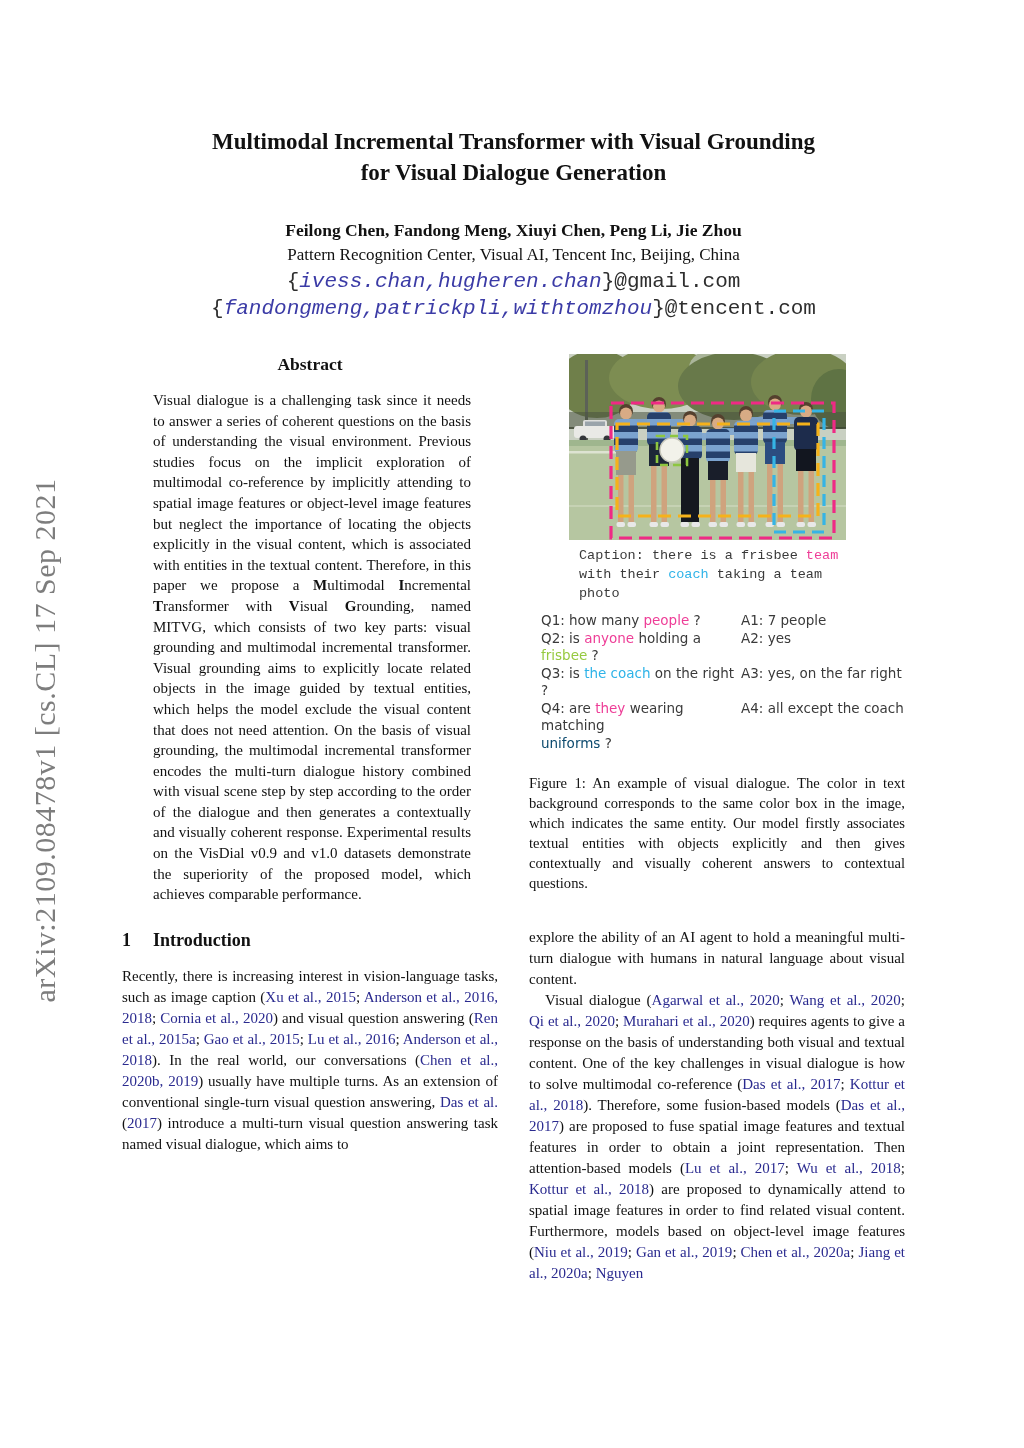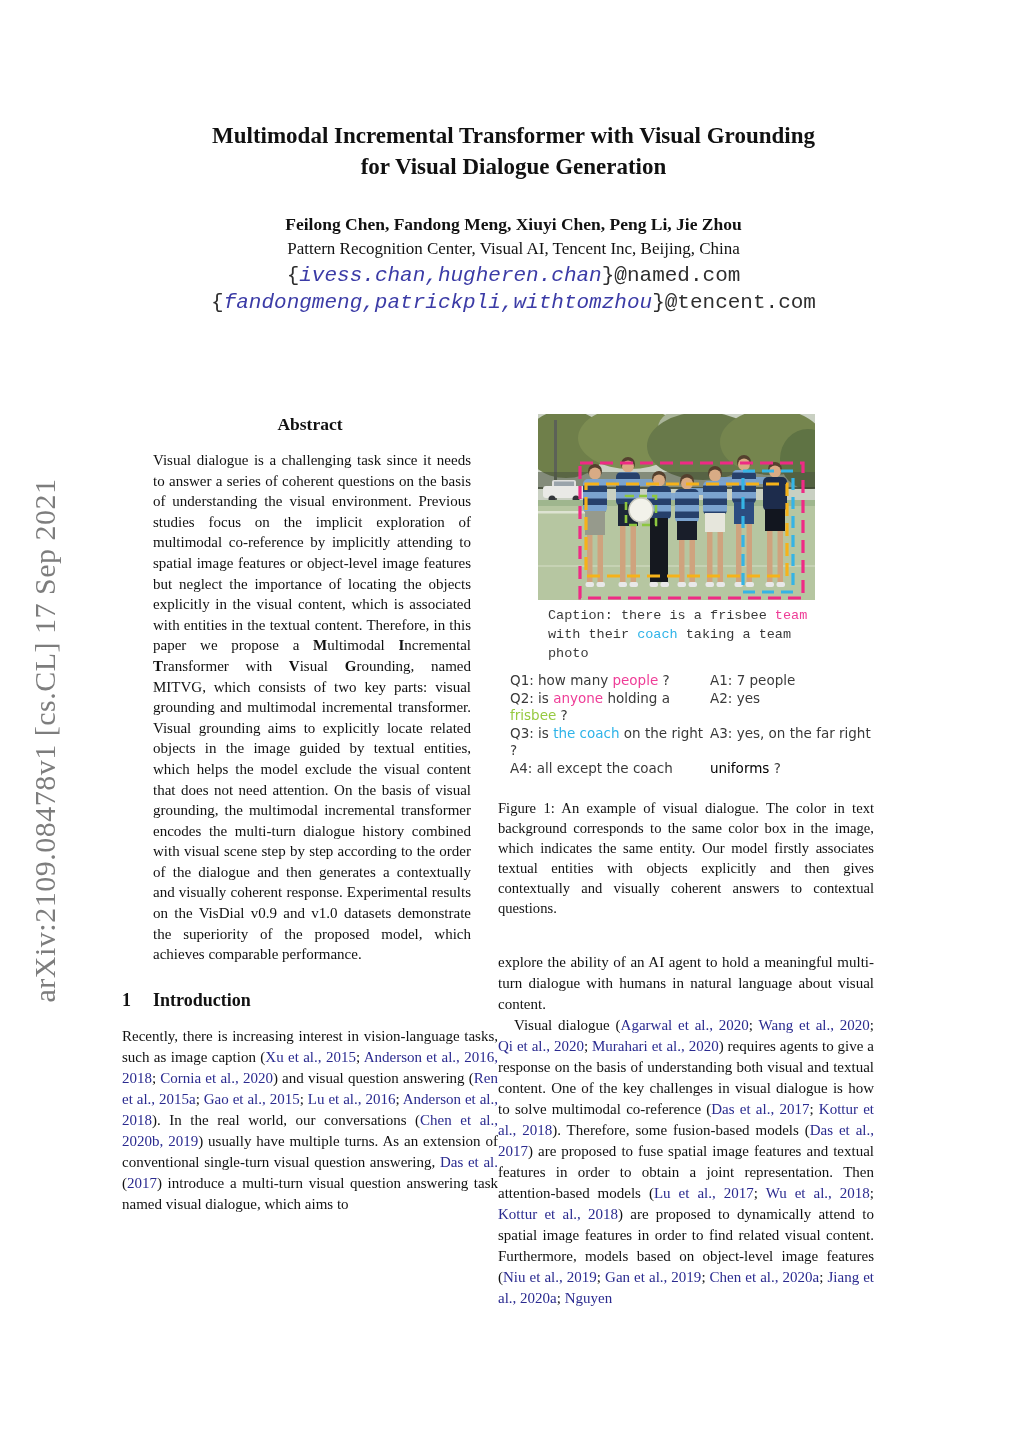--- a/index.html
+++ b/index.html
@@ -7,42 +7,42 @@
     width:1024px;height:1448px;background:#ffffff;position:relative;
     font-family:"Liberation Serif",serif;color:#111;overflow:hidden;
   }
   
   .arxiv-label{
     position:absolute;top:1063px;left:28px;width:645px;
     transform:rotate(-90deg);transform-origin:0 0;
     text-align:center;font-size:30px;color:#7d7d7d;letter-spacing:.5px;
     font-family:"Liberation Serif",serif;white-space:nowrap;
   }
-  .page{position:absolute;left:122px;top:120px;width:783px;}
+  .page{position:absolute;left:122px;top:126px;width:783px;}
   .title{text-align:center;font-weight:bold;font-size:23px;line-height:31px;}
   .authors{margin-top:32px;text-align:center;font-weight:bold;font-size:17.5px;}
   .affil{margin-top:4px;text-align:center;font-size:17px;}
   .emails{margin-top:3px;text-align:center;font-family:"Liberation Mono",monospace;
           font-size:21px;line-height:27px;color:#2e2e2e;}
   .email-users{color:#3b3ba6;font-style:italic;}
-  .columns{display:flex;margin-top:98px;}
+  .columns{display:flex;gap:31px;margin-top:32px;}
   .col-left{width:376px;}
   .col-right{width:376px;}
   .abstract-heading{text-align:center;font-weight:bold;font-size:17.5px;margin-bottom:15px;}
   .abstract-body{padding:0 27px 0 31px;text-align:justify;font-size:15px;line-height:20.6px;}
   .section-heading{margin:25px 0 15px 0;font-size:18px;font-weight:bold;}
   .section-heading .sec-num{margin-right:22px;}
   .para{text-align:justify;font-size:15px;line-height:21px;}
   .para.indent{text-indent:16px;}
   .run-link{color:#2a2a8f;}
   .run-bold{font-weight:bold;}
   .run-pink{color:#ee3d97;}
   .run-cyan{color:#2eb3e8;}
   .run-green{color:#96c93f;}
-  .run-orange{color:#000000;}
+  .run-orange{color:#0c4a6e;}
   
   .photo-wrap{margin-left:40px;width:277px;height:186px;}
   .photo-wrap svg{display:block;}
   .photo-caption{margin:6px 0 0 50px;width:268px;
     font-family:Liberation Mono, monospace;font-size:13.5px;line-height:19px;color:#3a3a3a;}
   .qa{margin:9px 0 0 12px;display:grid;grid-template-columns:200px auto;
     font-family:"DejaVu Sans",sans-serif;font-size:13.5px;line-height:17.5px;color:#3a3a3a;}
   .fig-caption{margin-top:21px;text-align:justify;font-size:14.6px;line-height:20px;}
   .body-paras{margin-top:34px;}
 </style>
@@ -55,21 +55,21 @@
 
   <div class="title">
     <div>Multimodal Incremental Transformer with Visual Grounding</div>
     <div>for Visual Dialogue Generation</div>
   </div>
 
   <div class="authors">Feilong Chen, Fandong Meng, Xiuyi Chen, Peng Li, Jie Zhou</div>
   <div class="affil">Pattern Recognition Center, Visual AI, Tencent Inc, Beijing, China</div>
 
   <div class="emails">
-    <div><span>{</span><span class="email-users">ivess.chan,hugheren.chan</span><span>}@named.com</span></div>
+    <div><span>{</span><span class="email-users">ivess.chan,hugheren.chan</span><span>}@gmail.com</span></div>
     <div><span>{</span><span class="email-users">fandongmeng,patrickpli,withtomzhou</span><span>}@tencent.com</span></div>
   </div>
 
   <div class="columns">
 
     <div class="col-left">
       <div class="abstract-heading">Abstract</div>
       <div class="abstract-body"><span>Visual dialogue is a challenging task since it needs to answer a series of coherent questions on the basis of understanding the visual environment. Previous studies focus on the implicit exploration of multimodal co-reference by implicitly attending to spatial image features or object-level image features but neglect the importance of locating the objects explicitly in the visual content, which is associated with entities in the textual content. Therefore, in this paper we propose a </span><span class="run-bold">M</span><span>ultimodal </span><span class="run-bold">I</span><span>ncremental </span><span class="run-bold">T</span><span>ransformer with </span><span class="run-bold">V</span><span>isual </span><span class="run-bold">G</span><span>rounding, named MITVG, which consists of two key parts: visual grounding and multimodal incremental transformer. Visual grounding aims to explicitly locate related objects in the image guided by textual entities, which helps the model exclude the visual content that does not need attention. On the basis of visual grounding, the multimodal incremental transformer encodes the multi-turn dialogue history combined with visual scene step by step according to the order of the dialogue and then generates a contextually and visually coherent response. Experimental results on the VisDial v0.9 and v1.0 datasets demonstrate the superiority of the proposed model, which achieves comparable performance.</span></div>
 
       <div class="section-heading">
@@ -203,20 +203,21 @@
 
       <div class="photo-caption"><span>Caption: there is a frisbee </span><span class="run-pink">team</span><span> with their </span><span class="run-cyan">coach</span><span> taking a team photo</span></div>
 
       <div class="qa">
         <div><span>Q1: how many </span><span class="run-pink">people</span><span> ?</span></div>
         <div>A1: 7 people</div>
         <div><span>Q2: is </span><span class="run-pink">anyone</span><span> holding a </span><span class="run-green">frisbee</span><span> ?</span></div>
         <div>A2: yes</div>
         <div><span>Q3: is </span><span class="run-cyan">the coach</span><span> on the right ?</span></div>
         <div>A3: yes, on the far right</div>
+        <div><span>Q4: are </span><span class="run-pink">they</span><span> wearing matching</span></div>
         <div>A4: all except the coach</div>
         <div><span class="run-orange">uniforms</span><span> ?</span></div>
         <div></div>
       </div>
 
       <div class="fig-caption">Figure 1: An example of visual dialogue. The color in text background corresponds to the same color box in the image, which indicates the same entity. Our model firstly associates textual entities with objects explicitly and then gives contextually and visually coherent answers to contextual questions.</div>
 
       <div class="body-paras">
         <div class="para"><span>explore the ability of an AI agent to hold a meaningful multi-turn dialogue with humans in natural language about visual content.</span></div>
         <div class="para indent"><span>Visual dialogue (</span><span class="run-link">Agarwal et al., 2020</span><span>; </span><span class="run-link">Wang et al., 2020</span><span>; </span><span class="run-link">Qi et al., 2020</span><span>; </span><span class="run-link">Murahari et al., 2020</span><span>) requires agents to give a response on the basis of understanding both visual and textual content. One of the key challenges in visual dialogue is how to solve multimodal co-reference (</span><span class="run-link">Das et al., 2017</span><span>; </span><span class="run-link">Kottur et al., 2018</span><span>). Therefore, some fusion-based models (</span><span class="run-link">Das et al., 2017</span><span>) are proposed to fuse spatial image features and textual features in order to obtain a joint representation. Then attention-based models (</span><span class="run-link">Lu et al., 2017</span><span>; </span><span class="run-link">Wu et al., 2018</span><span>; </span><span class="run-link">Kottur et al., 2018</span><span>) are proposed to dynamically attend to spatial image features in order to find related visual content. Furthermore, models based on object-level image features (</span><span class="run-link">Niu et al., 2019</span><span>; </span><span class="run-link">Gan et al., 2019</span><span>; </span><span class="run-link">Chen et al., 2020a</span><span>; </span><span class="run-link">Jiang et al., 2020a</span><span>; </span><span class="run-link">Nguyen</span></div>

